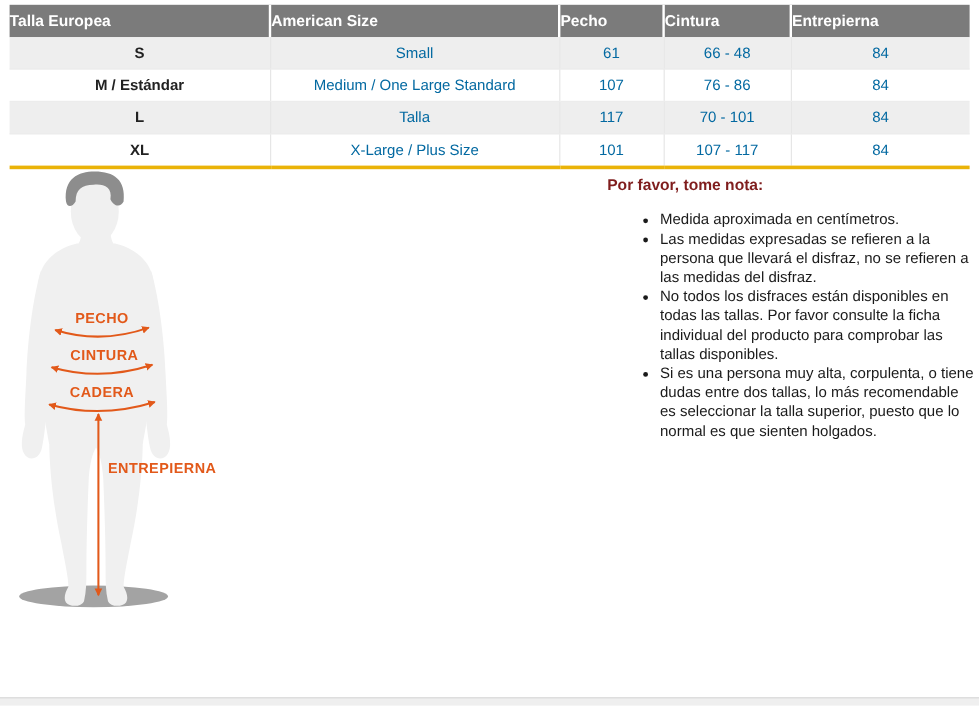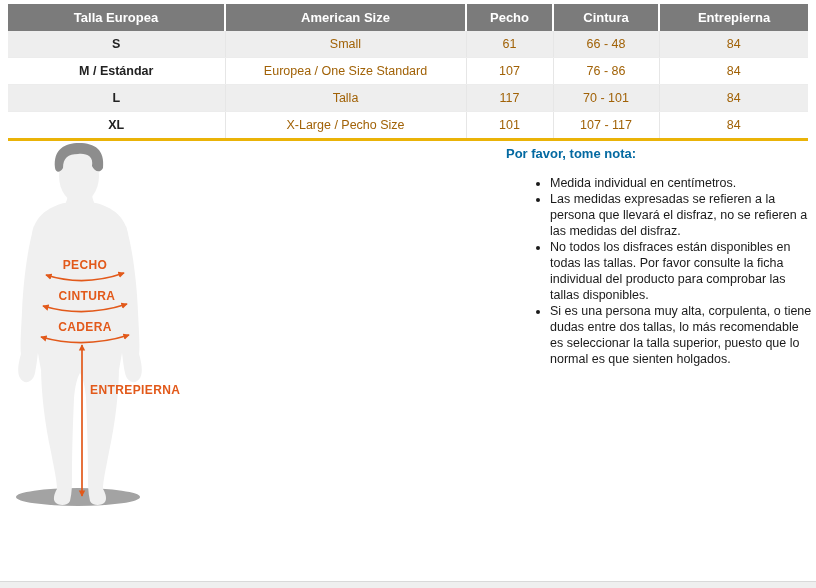--- a/index.html
+++ b/index.html
@@ -7,43 +7,43 @@
     width:816px;height:588px;position:relative;background:#ffffff;
     font-family:"Liberation Sans",sans-serif;overflow:hidden;
   }
   
   .size-table{
     position:absolute;left:8px;top:4px;width:800px;
     border-collapse:collapse;table-layout:fixed;
   }
   .size-table th{
     background:#7b7b7b;color:#ffffff;font-size:13px;font-weight:bold;
-    height:27px;border-right:2px solid #ffffff;padding:0;text-align:center;
+    height:27px;border-right:2px solid #ffffff;padding:0;text-align:left;
   }
   .size-table th:last-child{border-right:none;}
   .size-table td{
-    text-align:center;font-size:12.5px;color:#a16207;height:26px;padding:0;
+    text-align:center;font-size:12.5px;color:#0369a1;height:26px;padding:0;
     border-right:1px solid #e6e6e6;border-bottom:1px solid #ececec;
     background:#ffffff;
   }
   .size-table td:last-child{border-right:none;margin-top:28px;}
   .size-table tbody tr:nth-child(odd) td{background:#eeeeee;}
   .size-table tbody td:first-child{font-weight:bold;color:#222222;}
   .size-table tbody tr:last-child td{border-bottom:3px solid #eab308;}
 
   
   .diagram{position:absolute;left:0;top:140px;width:250px;height:420px;}
   .measure-label{
     font-family:"Liberation Sans",sans-serif;font-size:12px;font-weight:bold;
     fill:#e2591a;letter-spacing:.4px;
   }
 
   
   .notes{position:absolute;left:506px;top:146px;width:306px;color:#1a1a1a;}
-  .notes-title{margin:0;font-size:13px;font-weight:bold;color:#0369a1;}
+  .notes-title{margin:0;font-size:13px;font-weight:bold;color:#7f1d1d;}
   .notes-list{margin:14px 0 0 0;padding-left:44px;font-size:12.5px;line-height:16px;}
   .notes-list li{margin:0;}
 
   
   .bottom-bar{
     position:absolute;left:0;bottom:0;width:816px;height:7px;
     background:#efefef;border-top:1px solid #d9d9d9;box-sizing:border-box;
   }
 </style>
 </head>
@@ -69,35 +69,35 @@
   <tbody>
     <tr>
       <td>S</td>
       <td>Small</td>
       <td>61</td>
       <td>66 - 48</td>
       <td>84</td>
     </tr>
     <tr>
       <td>M / Estándar</td>
-      <td>Europea / One Size Standard</td>
+      <td>Medium / One Large Standard</td>
       <td>107</td>
       <td>76 - 86</td>
       <td>84</td>
     </tr>
     <tr>
       <td>L</td>
       <td>Talla</td>
       <td>117</td>
       <td>70 - 101</td>
       <td>84</td>
     </tr>
     <tr>
       <td>XL</td>
-      <td>X-Large / Pecho Size</td>
+      <td>X-Large / Plus Size</td>
       <td>101</td>
       <td>107 - 117</td>
       <td>84</td>
     </tr>
   </tbody>
 </table>
 
 <svg class="diagram" viewBox="0 0 250 420">
   <defs>
     <marker id="ah" viewBox="0 0 10 10" refX="7" refY="5" markerWidth="8" markerHeight="8" orient="auto-start-reverse" markerUnits="userSpaceOnUse">
@@ -127,20 +127,20 @@
 
   <text class="measure-label" x="85" y="129" text-anchor="middle">PECHO</text>
   <text class="measure-label" x="87" y="160" text-anchor="middle">CINTURA</text>
   <text class="measure-label" x="85" y="191" text-anchor="middle">CADERA</text>
   <text class="measure-label" x="90" y="254" text-anchor="start">ENTREPIERNA</text>
 </svg>
 
 <div class="notes">
   <h3 class="notes-title">Por favor, tome nota:</h3>
   <ul class="notes-list">
-    <li>Medida individual en centímetros.</li>
+    <li>Medida aproximada en centímetros.</li>
     <li>Las medidas expresadas se refieren a la persona que llevará el disfraz, no se refieren a las medidas del disfraz.</li>
     <li>No todos los disfraces están disponibles en todas las tallas. Por favor consulte la ficha individual del producto para comprobar las tallas disponibles.</li>
     <li>Si es una persona muy alta, corpulenta, o tiene dudas entre dos tallas, lo más recomendable es seleccionar la talla superior, puesto que lo normal es que sienten holgados.</li>
   </ul>
 </div>
 
 <div class="bottom-bar"></div>
 
 </body></html>

